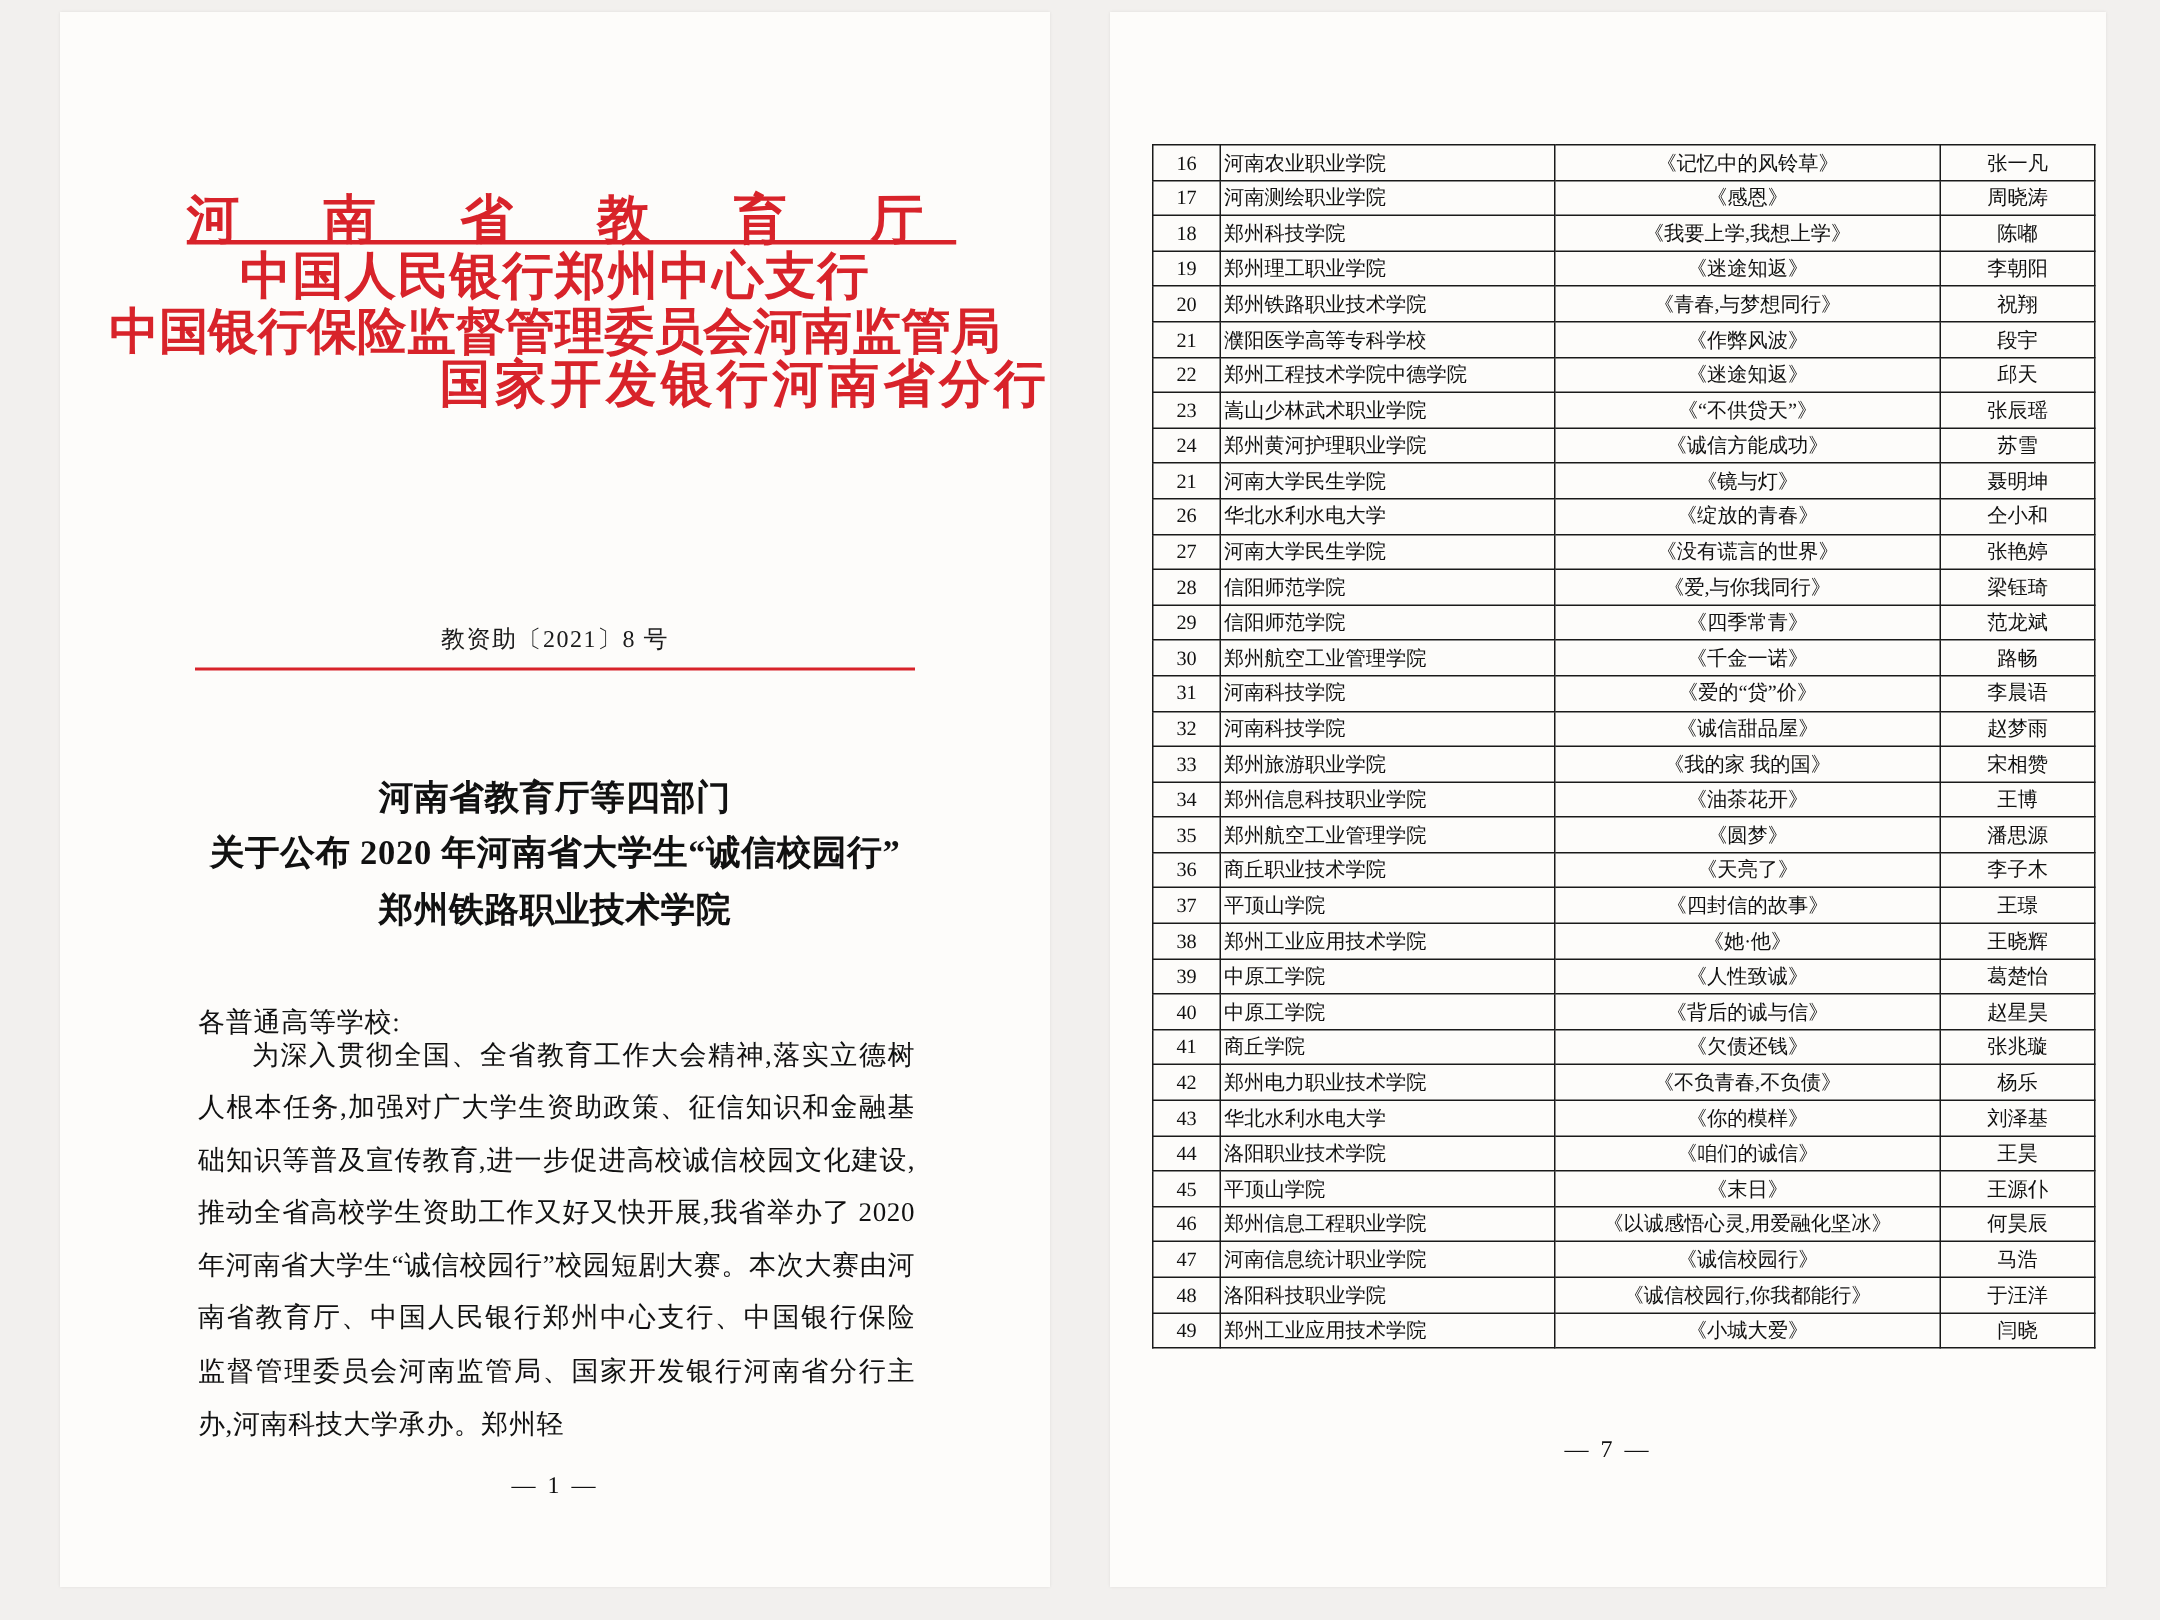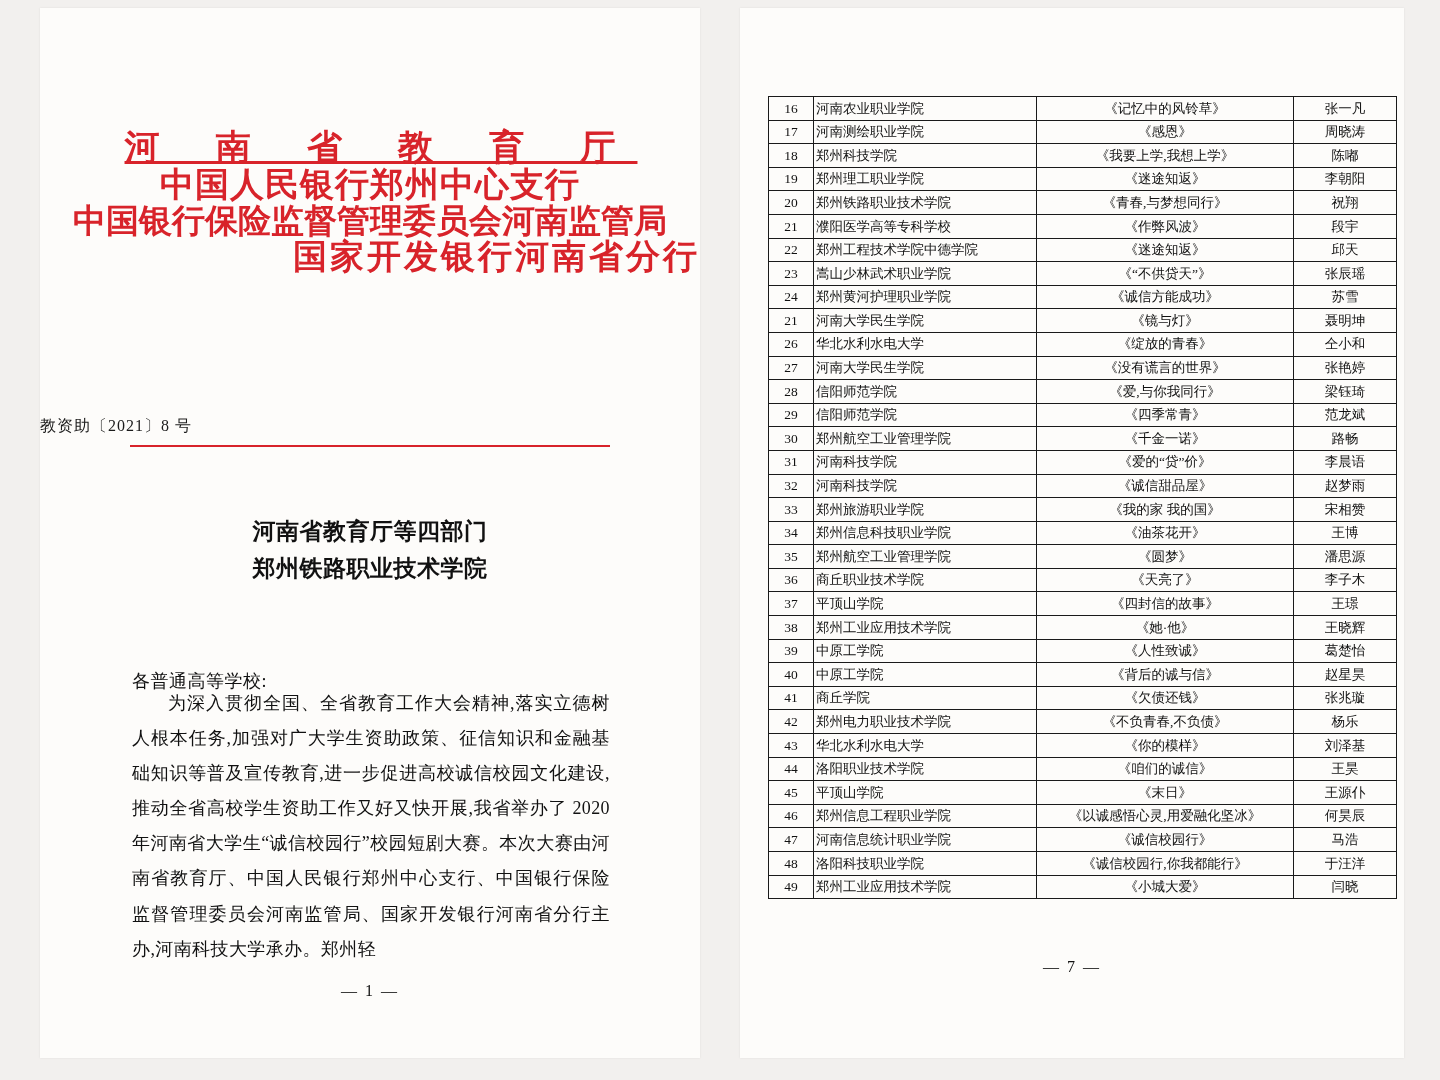--- a/index.html
+++ b/index.html
@@ -60,20 +60,21 @@
   .lh-line.l4 {
     font-size: 34px;
     letter-spacing: 3px;
     text-align: right;
   }
   .doc-number {
     position: absolute;
     left: 0;
     top: 408px;
     width: 660px;
+    text-align: center;
     font-size: 16px;
     color: #1b1b1b;
     letter-spacing: 1px;
   }
   .red-rule {
     position: absolute;
     left: 90px;
     top: 437px;
     width: 480px;
     height: 2px;
@@ -177,20 +178,21 @@
       <span class="lh-line l2">中国人民银行郑州中心支行</span>
       <span class="lh-line l3">中国银行保险监督管理委员会河南监管局</span>
       <span class="lh-line l4">国家开发银行河南省分行</span>
     </div>
 
     <div class="doc-number">教资助〔2021〕8 号</div>
     <div class="red-rule"></div>
 
     <div class="doc-title">
       <div>河南省教育厅等四部门</div>
+      <div>关于公布 2020 年河南省大学生“诚信校园行”</div>
       <div>郑州铁路职业技术学院</div>
     </div>
 
     <div class="doc-salutation">各普通高等学校:</div>
     <div class="doc-body">为深入贯彻全国、全省教育工作大会精神,落实立德树人根本任务,加强对广大学生资助政策、征信知识和金融基础知识等普及宣传教育,进一步促进高校诚信校园文化建设,推动全省高校学生资助工作又好又快开展,我省举办了 2020 年河南省大学生“诚信校园行”校园短剧大赛。本次大赛由河南省教育厅、中国人民银行郑州中心支行、中国银行保险监督管理委员会河南监管局、国家开发银行河南省分行主办,河南科技大学承办。郑州轻</div>
 
     <div class="page-no">— 1 —</div>
   </div>
 
   <div class="page-right">

